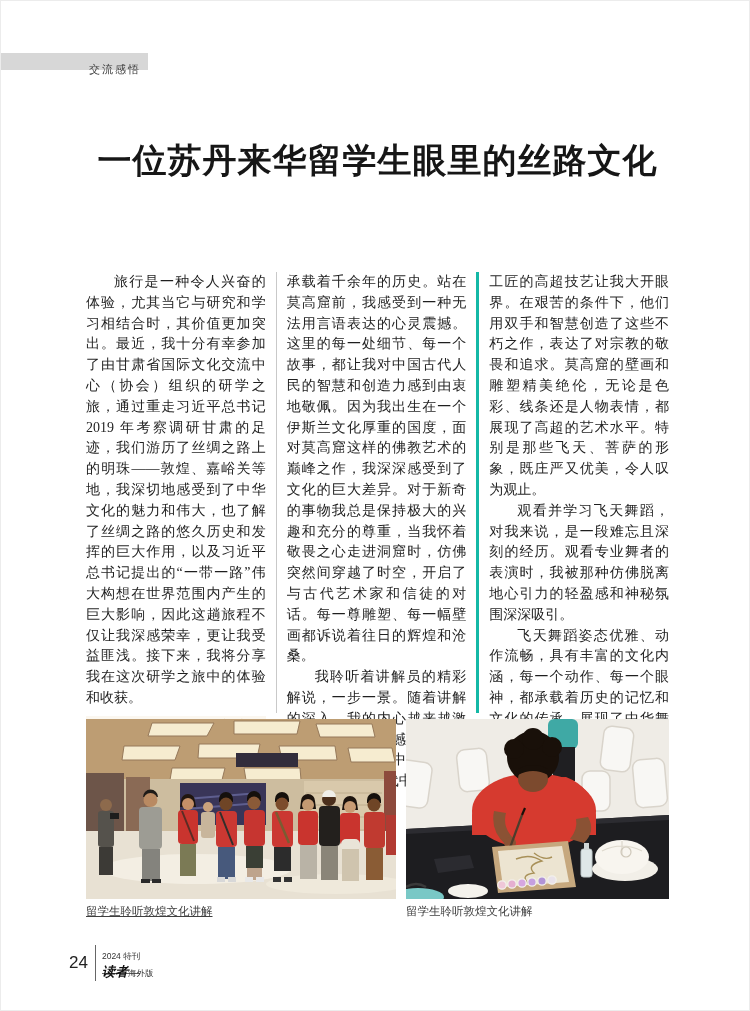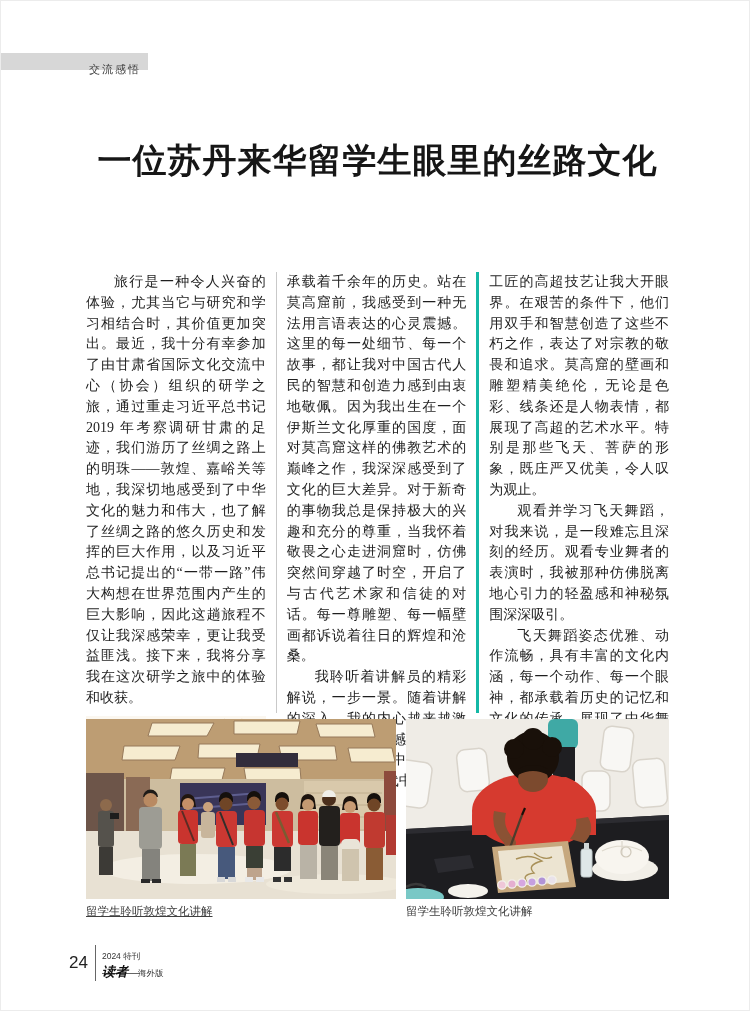--- a/index.html
+++ b/index.html
@@ -41,21 +41,21 @@
   .caption-left{left:85px;text-decoration:underline;}
   .caption-right{left:405px;}
 
   
   .footer{position:absolute;top:944px;left:68px;display:flex;align-items:center;}
   .pagenum{font-family:"Liberation Sans","DejaVu Sans",sans-serif;font-size:17px;color:#222;margin-right:7px;}
   .pub{border-left:1px solid #666;padding-left:6px;}
   .pub-top{font-family:"Liberation Sans","DejaVu Sans",sans-serif;font-size:8.5px;color:#333;
            border-bottom:1px solid #666;padding-bottom:12px;margin-bottom:2px;white-space:nowrap;}
   .pub-bottom{font-family:"Liberation Sans","DejaVu Sans",sans-serif;font-size:8.5px;color:#333;white-space:nowrap;
-              display:flex;align-items:baseline;gap:10px;}
+              display:flex;align-items:baseline;gap:0;}
   .brand{font-family:"Liberation Serif","DejaVu Serif",serif;font-size:13px;font-style:italic;font-weight:700;color:#111;}
 </style>
 </head>
 <body>
 
 <div class="page">
 
   <div class="tagbar">
     <span>交流感悟</span>
   </div>

